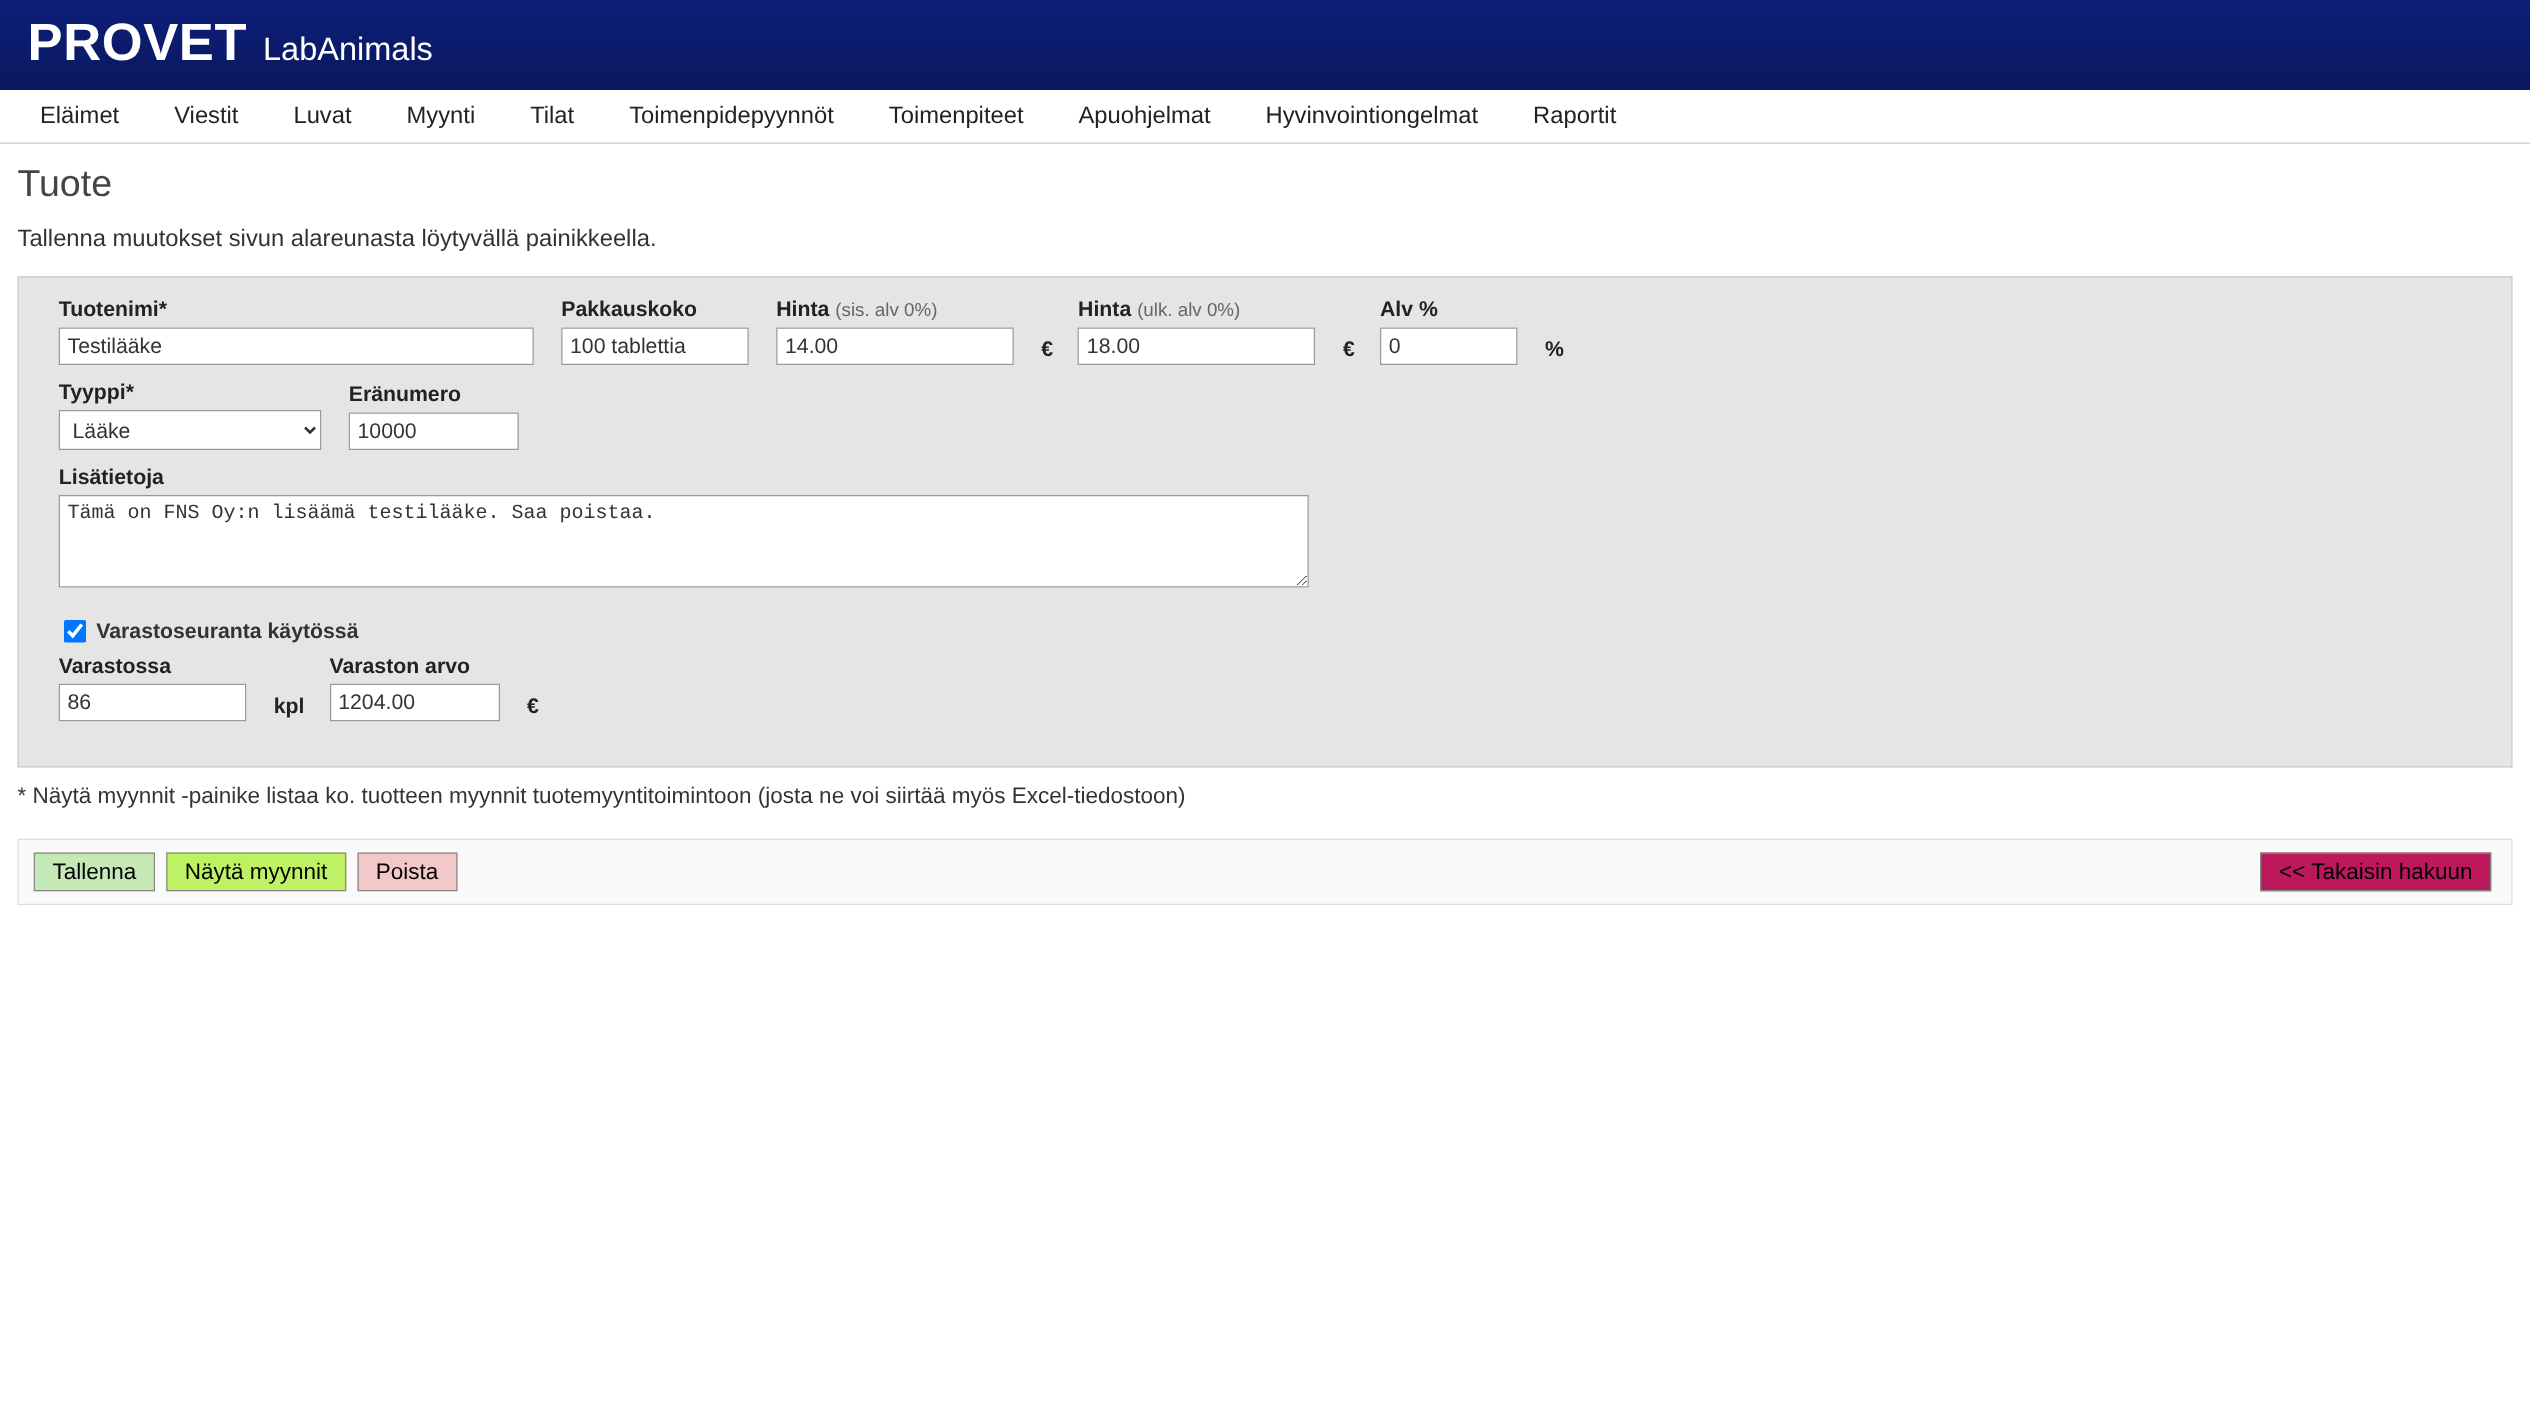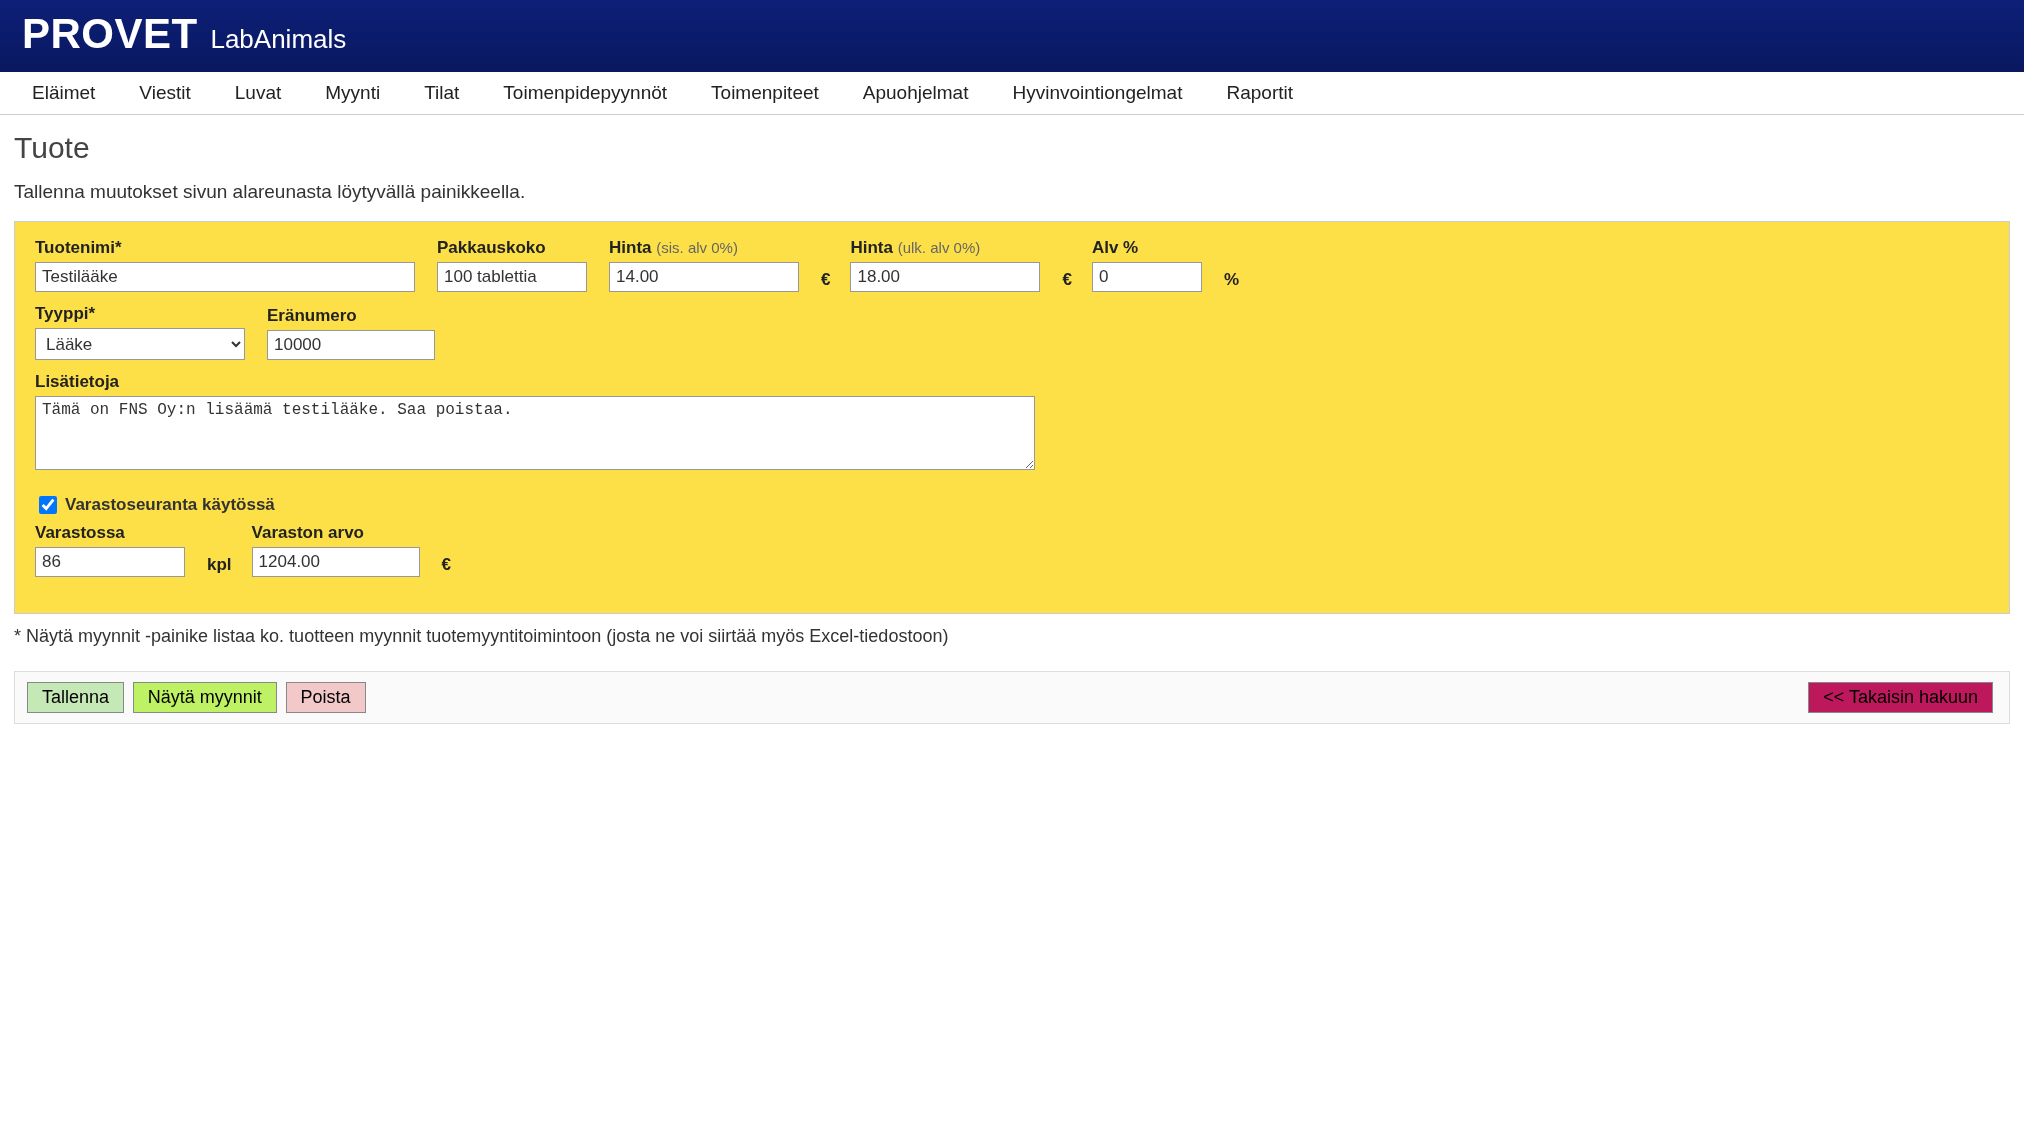--- a/index.html
+++ b/index.html
@@ -50,22 +50,22 @@
     margin: 6px 0 16px 0;
     font-weight: 400;
   }
   .subtitle {
     font-size: 19px;
     color: #333;
     margin-bottom: 18px;
   }
   .form-box {
     border: 1px solid #ccc;
-    padding: 16px 18px 24px 20px;
-    background: #fde047;
+    padding: 16px 18px 24px 32px;
+    background: #e5e5e5;
   }
   .row {
     display: flex;
     flex-wrap: wrap;
     gap: 0;
     align-items: flex-end;
     margin-bottom: 4px;
   }
   .field {
     margin-right: 22px;
@@ -151,21 +151,21 @@
     border: 1px solid #888;
     cursor: pointer;
     margin-right: 4px;
   }
   .btn-save   { background: #c5e8b7; }
   .btn-show   { background: #bef264; }
   .btn-del    { background: #f3c8c8; }
   .btn-back   { background: #be185d; }
   .w380 { width: 380px; }
   .w210 { width: 210px; }
-  .w160 { width: 168px; }
+  .w160 { width: 136px; }
   .w150 { width: 150px; }
   .w190 { width: 190px; }
   .w110 { width: 110px; }
   .w1000 { width: 1000px; height: 74px; }
 </style>
 </head>
 <body>
 
 <div class="header">
   <span class="brand">PROVET</span>

